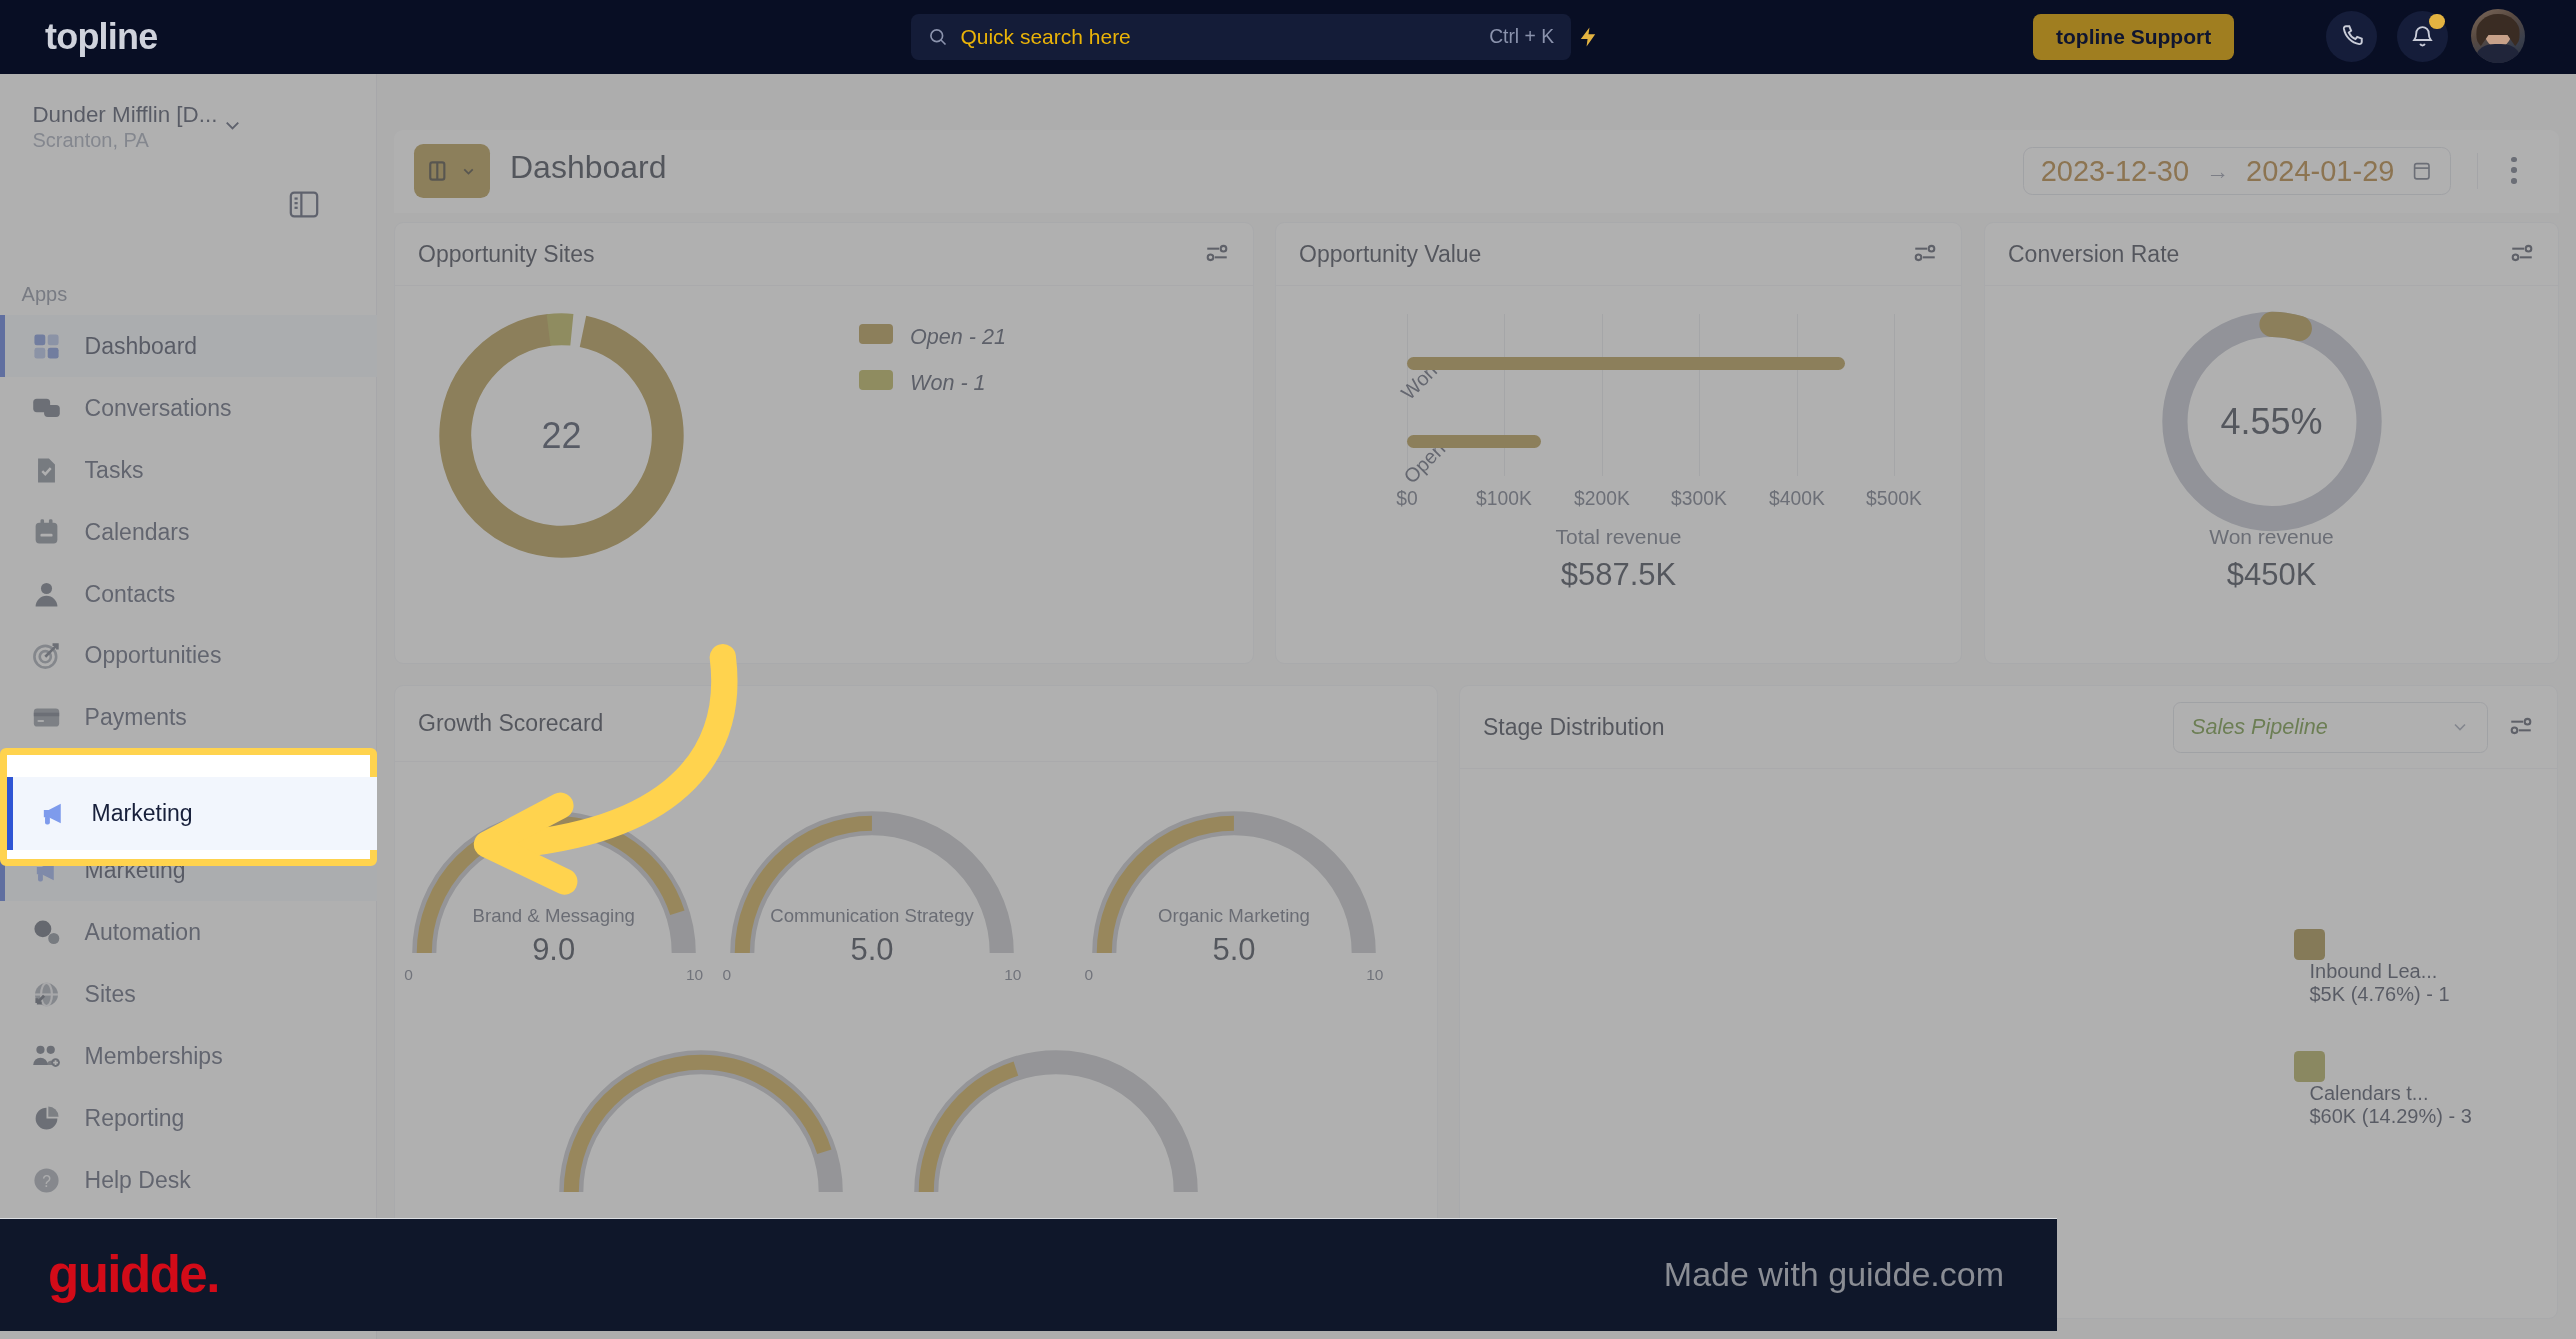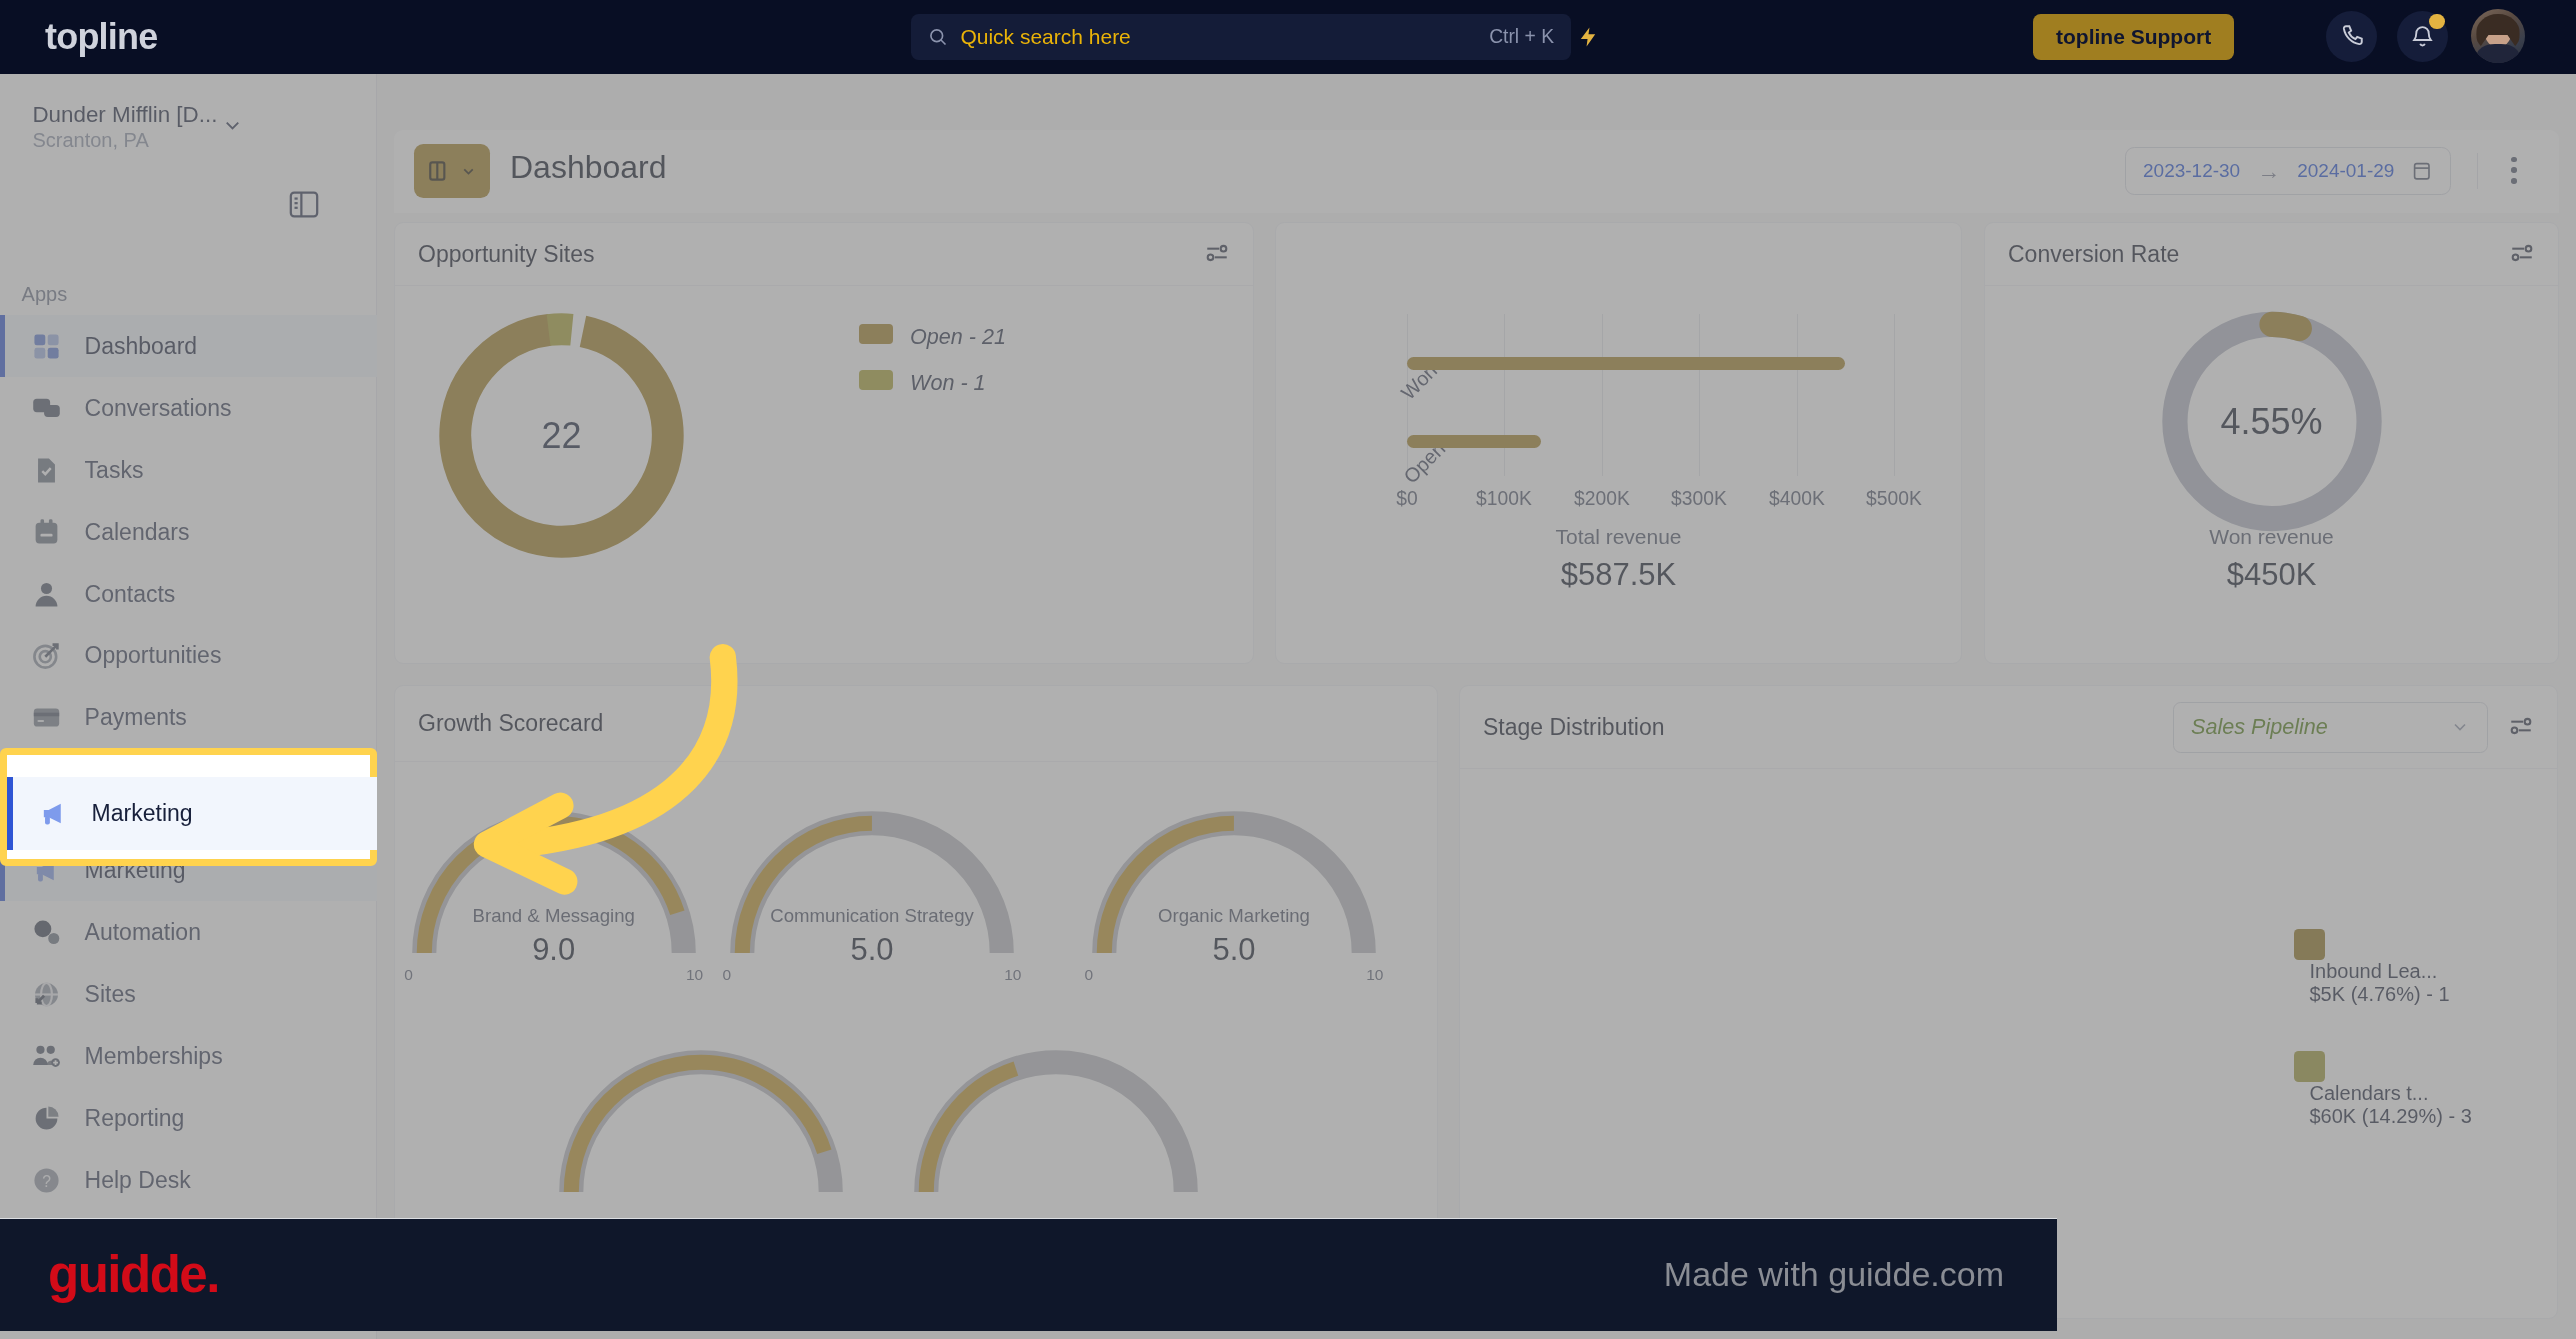--- a/index.html
+++ b/index.html
@@ -65,21 +65,21 @@
   
   #main { position:absolute; left:377px; top:74px; width:2199px; height:1265px; background:#f7f7f8; z-index:10; }
 
   #pagehead { position:absolute; left:17px; top:56px; width:2165px; height:83px;
     background:#fff; border-radius:9.3px 9.3px 0 0; }
   #grid-btn { position:absolute; left:20px; top:14px; width:76px; height:54px; border-radius:9.3px;
     background:#a07e20; display:flex; align-items:center; justify-content:center; gap:6.2px; }
   #page-title { position:absolute; left:116px; top:18.6px; font-size:32px; color:#0d1324; font-weight:500; }
   #daterange { position:absolute; right:108px; top:17px; height:48px; border:0.8px solid #d6d9e2;
     border-radius:9.3px; display:flex; align-items:center; padding:0 17px; gap:17px; background:#fff; }
-  #daterange span { font-size:19px; color:#1d4ed8; }
+  #daterange span { font-size:29px; color:#a16207; }
   #date-sep { color:#767d92 !important; font-size:23px !important; }
   #dr-divider { position:absolute; right:81px; top:23px; width:0.8px; height:36px; background:#dfe2ea; }
   #kebab { position:absolute; right:31px; top:21.6px; width:28px; height:37px; display:flex;
     flex-direction:column; align-items:center; justify-content:center; gap:5.4px; }
   #kebab i { width:5.4px; height:5.4px; border-radius:50%; background:#4a5168; display:block; }
 
   .card { position:absolute; background:#fff; border:0.8px solid #eceef3; border-radius:9.3px; }
   .card-head { height:63px; display:flex; align-items:center; padding:0 23px;
     border-bottom:0.8px solid #eef0f4; }
   .card-title { font-size:23px; color:#0e1426; font-weight:500; }
@@ -213,20 +213,31 @@
           <span class="lg-tx">Open - 21</span>
         </div>
         <div class="lg-row">
           <span class="lg-sw" style="background:#a8a02e"></span>
           <span class="lg-tx">Won - 1</span>
         </div>
       </div>
     </div>
 
     <div class="card" id="card-value">
+      <div class="card-head">
+        <div class="card-title">Opportunity Value</div>
+        <div class="card-tool">
+          <svg width="26" height="26" viewBox="0 0 24 24" fill="none" stroke="#2b3145" stroke-width="1.9">
+            <line x1="3" y1="8" x2="14" y2="8"></line>
+              <circle cx="18" cy="8" r="2.6"></circle>
+            <line x1="10" y1="16" x2="21" y2="16"></line>
+              <circle cx="6" cy="16" r="2.6"></circle>
+          </svg>
+        </div>
+      </div>
       <div id="bars">
         <div class="gridline" style="left:0"></div>
           <div class="gridline" style="left:97px"></div>
         <div class="gridline" style="left:195px"></div>
           <div class="gridline" style="left:292px"></div>
         <div class="gridline" style="left:390px"></div>
           <div class="gridline" style="left:487px"></div>
         <div class="ylab" style="left:-14px; top:42px;">Won</div>
         <div class="ylab" style="left:-14px; top:120px;">Open</div>
         <div class="bar" style="left:0; top:43px; width:438px;"></div>

